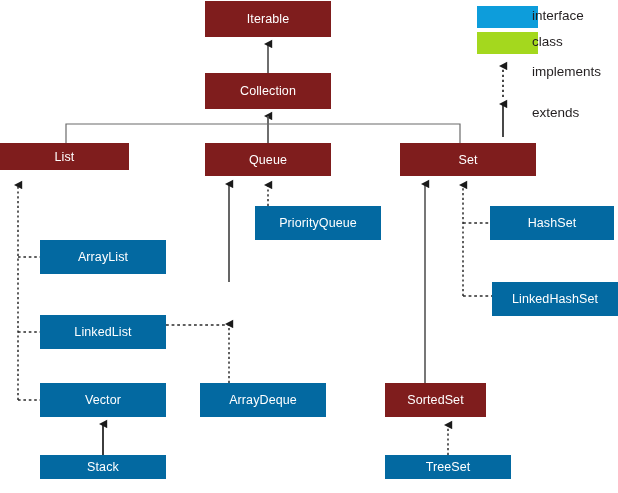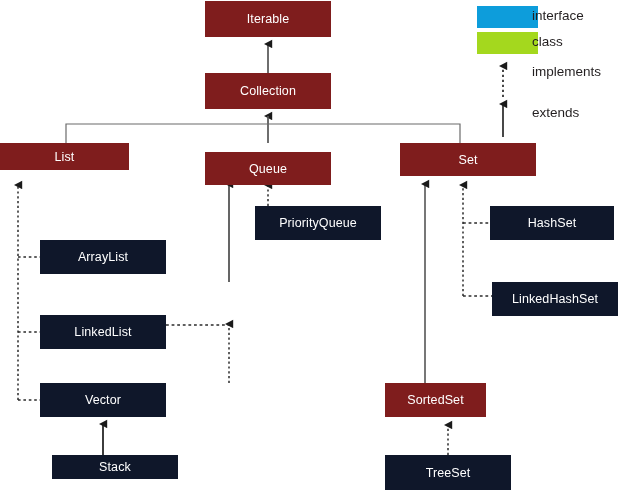--- a/index.html
+++ b/index.html
@@ -32,21 +32,21 @@
     justify-content: center;
     color: #ffffff;
     font-size: 12.5px;
     font-family: "Liberation Sans", sans-serif;
     letter-spacing: 0.1px;
     box-sizing: border-box;
     z-index: 3;
     white-space: nowrap;
   }
   .node.iface { background: #7f1d1d; }
-  .node.klass { background: #0f172a; }
+  .node.klass { background: #0369a1; }
 
   .legend-swatch {
     position: absolute;
     z-index: 3;
   }
   .legend-swatch.iface { background: #0d9ddb; }
   .legend-swatch.klass { background: #a4d81e; }
   .legend-label {
     position: absolute;
     color: #231f20;
@@ -123,31 +123,32 @@
       <path d="M503,97 L503,66" stroke="#1a1a1a" stroke-width="1.6" stroke-dasharray="2.2,2.8" fill="none" marker-end="url(#arrowDashed)"></path>
     </g>
     <g>
       <path d="M503,137 L503,104" stroke="#1a1a1a" stroke-width="1.6" fill="none" marker-end="url(#arrowSolid)"></path>
     </g>
   </svg>
 
   <div class="node iface" style="left:205px;top:1px;width:126px;height:36px;">Iterable</div>
   <div class="node iface" style="left:205px;top:73px;width:126px;height:36px;">Collection</div>
   <div class="node iface" style="left:0px;top:143px;width:129px;height:27px;">List</div>
-  <div class="node iface" style="left:205px;top:143px;width:126px;height:33px;margin-top:9px;">Queue</div>
+  <div class="node iface" style="left:205px;top:143px;width:126px;height:33px;">Queue</div>
   <div class="node iface" style="left:400px;top:143px;width:136px;height:33px;">Set</div>
   <div class="node klass" style="left:255px;top:206px;width:126px;height:34px;">PriorityQueue</div>
   <div class="node klass" style="left:490px;top:206px;width:124px;height:34px;">HashSet</div>
   <div class="node klass" style="left:40px;top:240px;width:126px;height:34px;">ArrayList</div>
   <div class="node klass" style="left:492px;top:282px;width:126px;height:34px;">LinkedHashSet</div>
   <div class="node klass" style="left:40px;top:315px;width:126px;height:34px;">LinkedList</div>
   <div class="node klass" style="left:40px;top:383px;width:126px;height:34px;">Vector</div>
+  <div class="node klass" style="left:200px;top:383px;width:126px;height:34px;">ArrayDeque</div>
   <div class="node iface" style="left:385px;top:383px;width:101px;height:34px;">SortedSet</div>
-  <div class="node klass" style="left:52px;top:455px;width:126px;height:24px;">Stack</div>
-  <div class="node klass" style="left:385px;top:455px;width:126px;height:35px;text-align:right;">TreeSet</div>
+  <div class="node klass" style="left:40px;top:455px;width:126px;height:24px;">Stack</div>
+  <div class="node klass" style="left:385px;top:455px;width:126px;height:24px;text-align:right;">TreeSet</div>
 
   <div class="legend-swatch iface" style="left:477px;top:6px;width:61px;height:22px;"></div>
   <div class="legend-label" style="left:532px;top:8px;">interface</div>
 
   <div class="legend-swatch klass" style="left:477px;top:32px;width:61px;height:22px;"></div>
   <div class="legend-label" style="left:532px;top:34px;">class</div>
 
   <div class="legend-label" style="left:532px;top:64px;">implements</div>
   <div class="legend-label" style="left:532px;top:105px;">extends</div>
 

